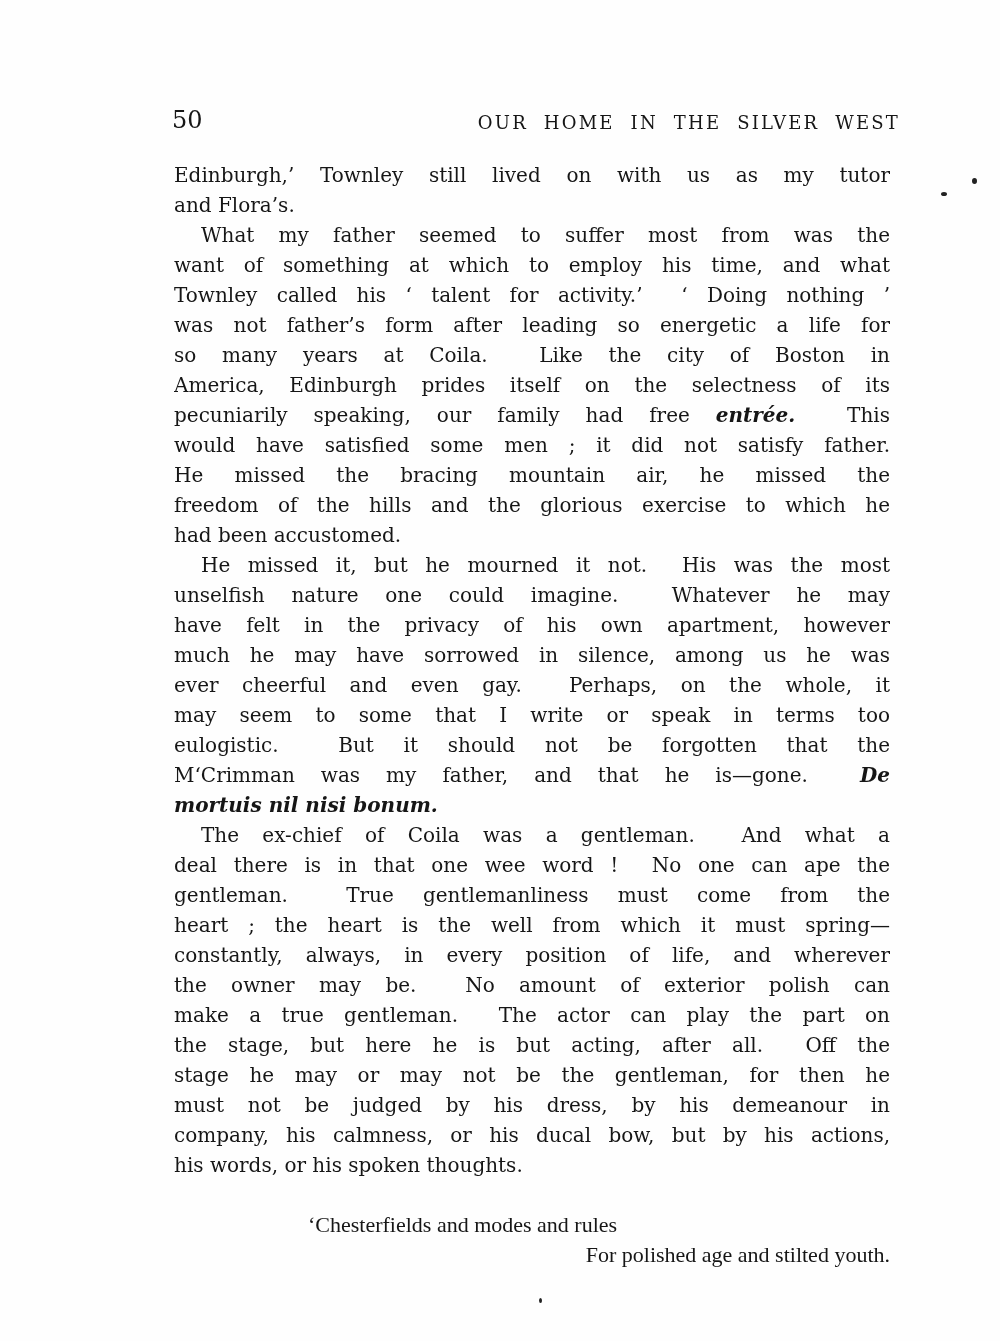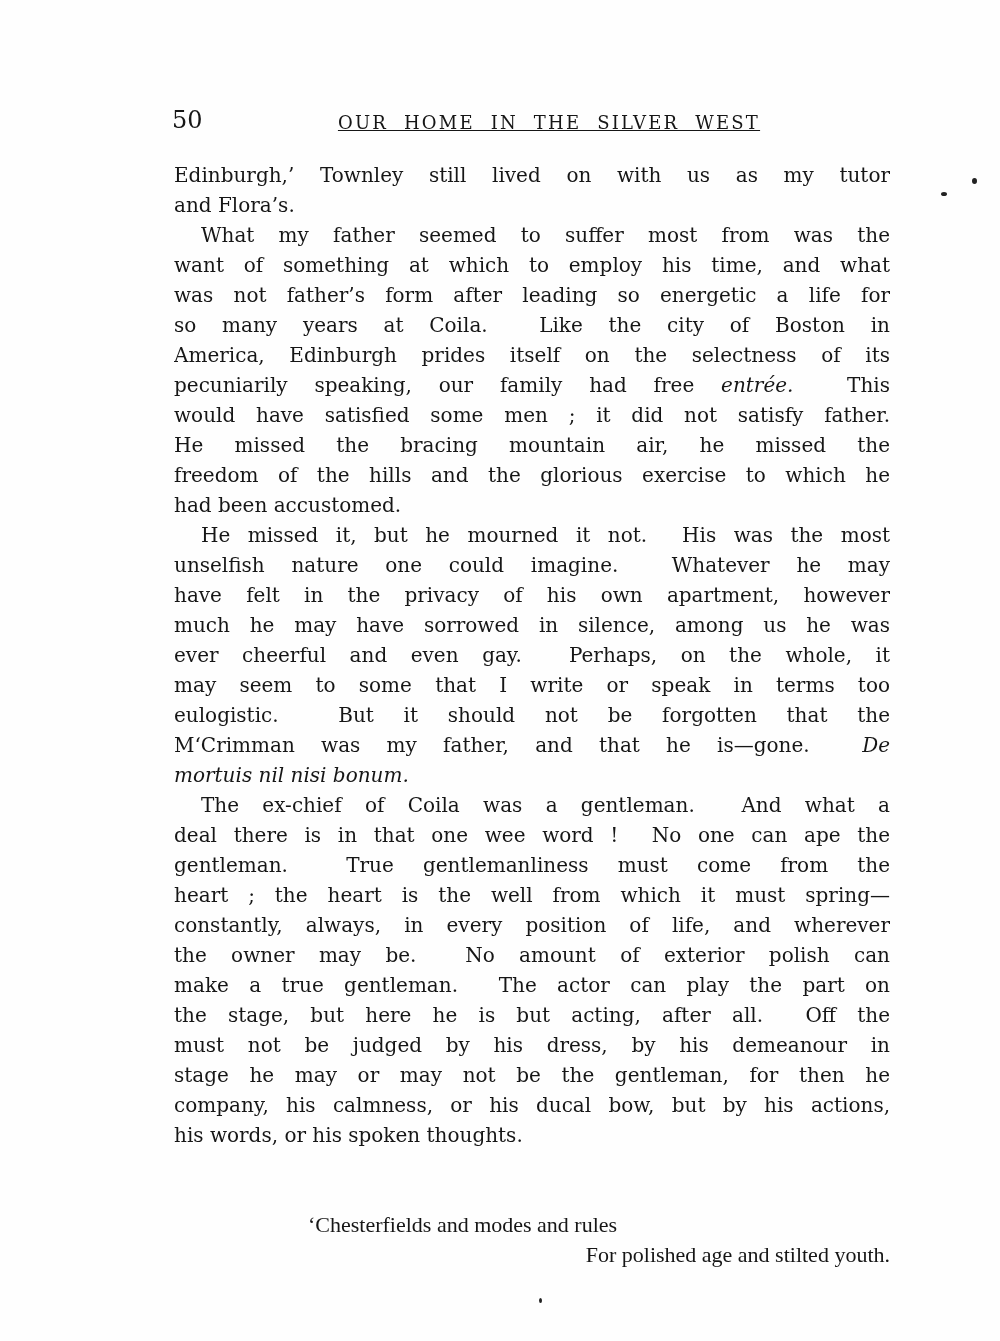--- a/index.html
+++ b/index.html
@@ -16,40 +16,40 @@
     color:var(--ink);
   }
   #scan-page{position:absolute;inset:0;}
 
   
   #page-number{
     position:absolute;left:172px;top:105px;
     font-size:24px;line-height:30px;
   }
   #running-title{
-    position:absolute;left:191px;top:109px;width:716px;
-    text-align:center;
+    position:absolute;left:184px;top:109px;width:716px;
+    text-align:right;
     font-size:18px;line-height:28px;
-    letter-spacing:2.2px;word-spacing:8px;text-decoration:underline;
+    letter-spacing:2.2px;word-spacing:8px;
   }
 
   
   #body-text{
     position:absolute;left:174px;top:160px;width:716px;
     font-size:20px;
   }
   .ln{
     height:30px;line-height:30px;overflow:hidden;
     text-align:justify;
   }
   .j{text-align-last:justify;}
   .j::after{content:"";display:inline-block;width:100%;height:0;}
   .end{text-align:left;text-align-last:left;}
   .ind{text-indent:27px;}
-  .it{font-style:italic;}
+  .it{font-style:italic;font-weight:bold;}
 
   
   #verse{
     position:absolute;left:174px;top:1210px;width:716px;
     font-size:22px;
   }
   .v-line{height:30px;line-height:30px;overflow:hidden;text-align:left;font-family:Liberation Serif, serif;}
   .v1{padding-left:134px;}
   .v2{padding-left:178px;text-align:right;}
 
@@ -70,20 +70,21 @@
   <main id="body-text">
 
     <section>
       <div class="ln j">Edinburgh,’ Townley still lived on with us as my tutor</div>
       <div class="ln end">and Flora’s.</div>
     </section>
 
     <section>
       <div class="ln j ind">What my father seemed to suffer most from was the</div>
       <div class="ln j">want of something at which to employ his time, and what</div>
+      <div class="ln j">Townley called his ‘ talent for activity.’&nbsp; ‘ Doing nothing ’</div>
       <div class="ln j">was not father’s form after leading so energetic a life for</div>
       <div class="ln j">so many years at Coila.&nbsp; Like the city of Boston in</div>
       <div class="ln j">America, Edinburgh prides itself on the selectness of its</div>
       <div class="ln j"><span>pecuniarily speaking, our family had free </span><span class="it">entrée.</span><span>&nbsp; This</span></div>
       <div class="ln j">would have satisfied some men ; it did not satisfy father.</div>
       <div class="ln j">He missed the bracing mountain air, he missed the</div>
       <div class="ln j">freedom of the hills and the glorious exercise to which he</div>
       <div class="ln end">had been accustomed.</div>
     </section>
 
@@ -101,22 +102,22 @@
 
     <section>
       <div class="ln j ind">The ex-chief of Coila was a gentleman.&nbsp; And what a</div>
       <div class="ln j">deal there is in that one wee word !&nbsp; No one can ape the</div>
       <div class="ln j">gentleman.&nbsp; True gentlemanliness must come from the</div>
       <div class="ln j">heart ; the heart is the well from which it must spring—</div>
       <div class="ln j">constantly, always, in every position of life, and wherever</div>
       <div class="ln j">the owner may be.&nbsp; No amount of exterior polish can</div>
       <div class="ln j">make a true gentleman.&nbsp; The actor can play the part on</div>
       <div class="ln j">the stage, but here he is but acting, after all.&nbsp; Off the</div>
+      <div class="ln j">stage he may or may not be the gentleman, for then he</div>
       <div class="ln j">must not be judged by his dress, by his demeanour in</div>
-      <div class="ln j">stage he may or may not be the gentleman, for then he</div>
       <div class="ln j">company, his calmness, or his ducal bow, but by his actions,</div>
       <div class="ln end">his words, or his spoken thoughts.</div>
     </section>
 
   </main>
 
   <div id="verse">
     <div class="v-line v1">‘Chesterfields and modes and rules</div>
     <div class="v-line v2">For polished age and stilted youth.</div>
   </div>

